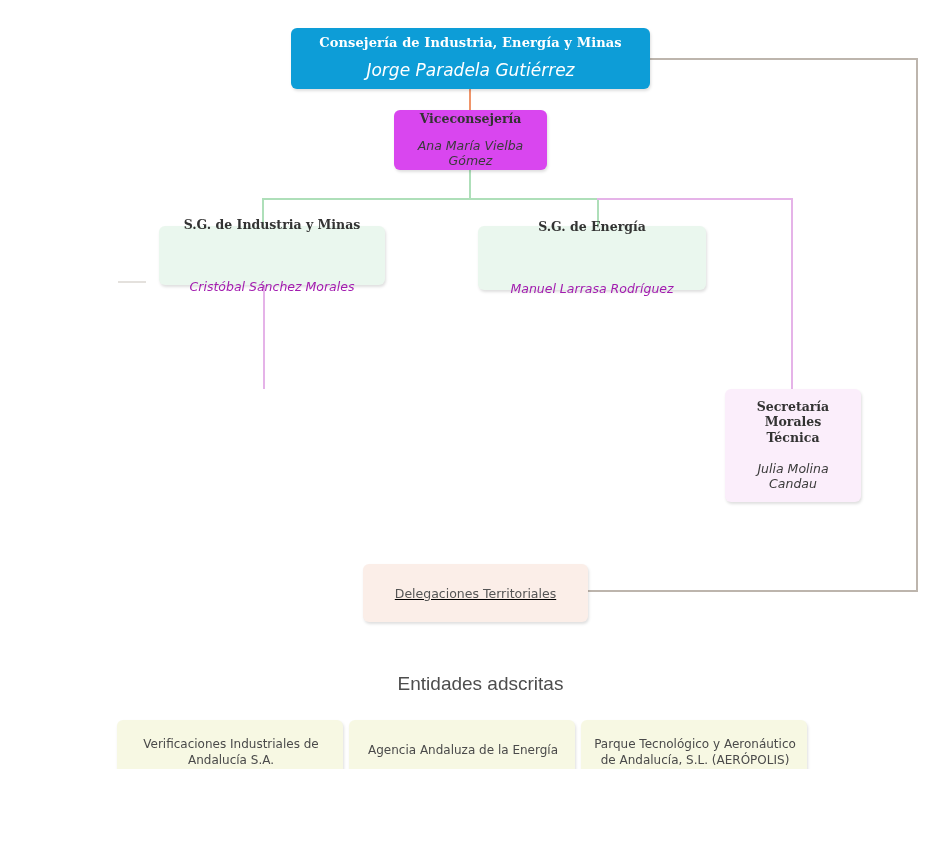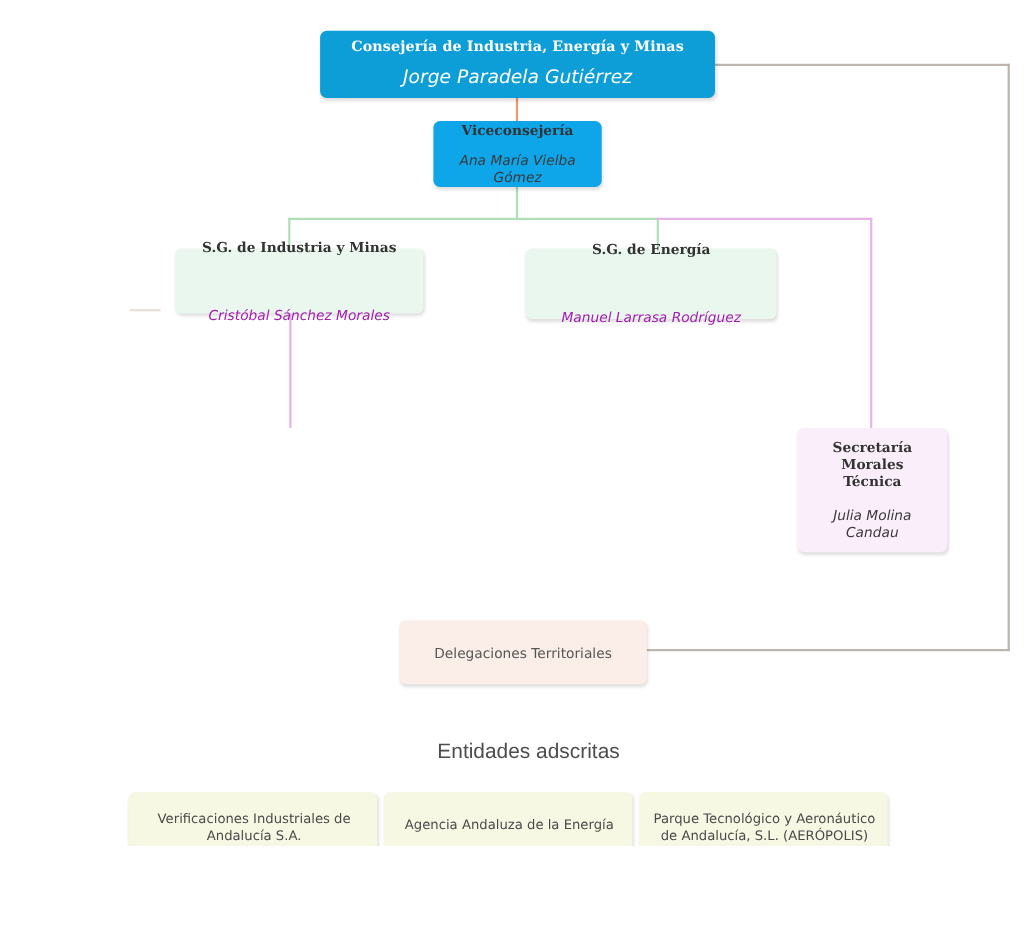--- a/index.html
+++ b/index.html
@@ -46,21 +46,21 @@
 
   
   .n-root {
     background: #0d9dd7;
     color: #ffffff;
   }
   .n-root .title { font-size: 13px; letter-spacing: .1px; }
   .n-root .person { font-size: 17px; margin-top: 9px; }
 
   
-  .n-vice { background: #0ea5e9; color: #3b3b3b; }
+  .n-vice { background: #d946ef; color: #3b3b3b; }
   .n-vice .title { font-size: 12.5px; color: #333; }
   .n-vice .person { font-size: 12.5px; margin-top: 11px; color: #3a3a3a; }
 
   
   .n-sg { background: #eaf7ee; color: #3b3b3b; gap: 36px; }
   .n-sg .title { font-size: 12.5px; color: #333; }
   .n-sg .person { font-size: 12.5px; margin-top: 11px; color: #a21caf; }
 
   
   .n-dg { background: #fbeefb; color: #3b3b3b; }
@@ -140,21 +140,21 @@
 
   <div class="node n-dg n-sgt" style="left:725px; top:389px; width:136px; height:113px;">
     <div class="title">
       <div>Secretaría</div>
       <div>Morales</div>
       <div>Técnica</div>
     </div>
     <div class="person">Julia Molina Candau</div>
   </div>
 
-  <div class="node n-deleg" style="left:363px; top:564px; width:225px; height:58px;">
+  <div class="node n-deleg" style="left:363px; top:564px; width:225px; height:58px;text-decoration:underline;">
     <div class="plain">Delegaciones Territoriales</div>
   </div>
 
   <div class="section-heading" style="left:0px; top:673px; width:940px;padding-left:21px;">Entidades adscritas</div>
 
   <div class="node n-ent" style="left:117px; top:720px; width:226px; height:64px;">
     <div class="plain">
       <div>Verificaciones Industriales de</div>
       <div>Andalucía S.A.</div>
     </div>

